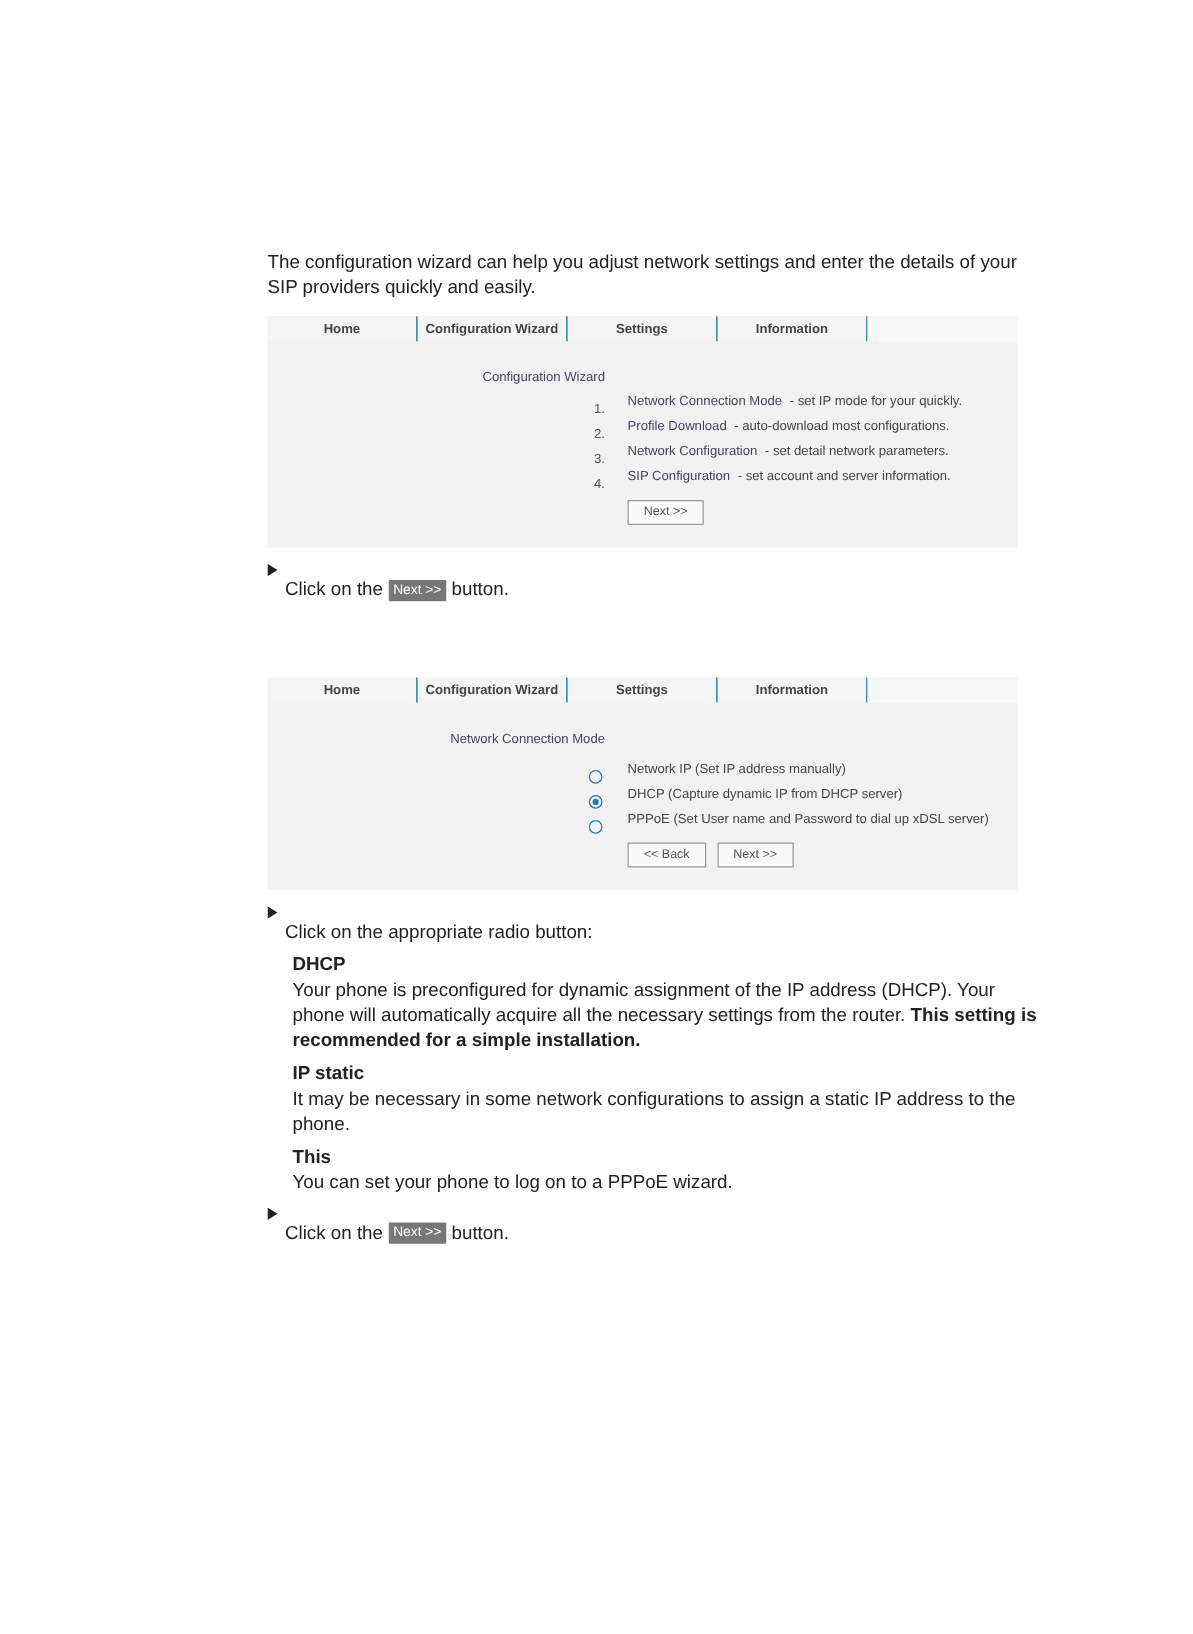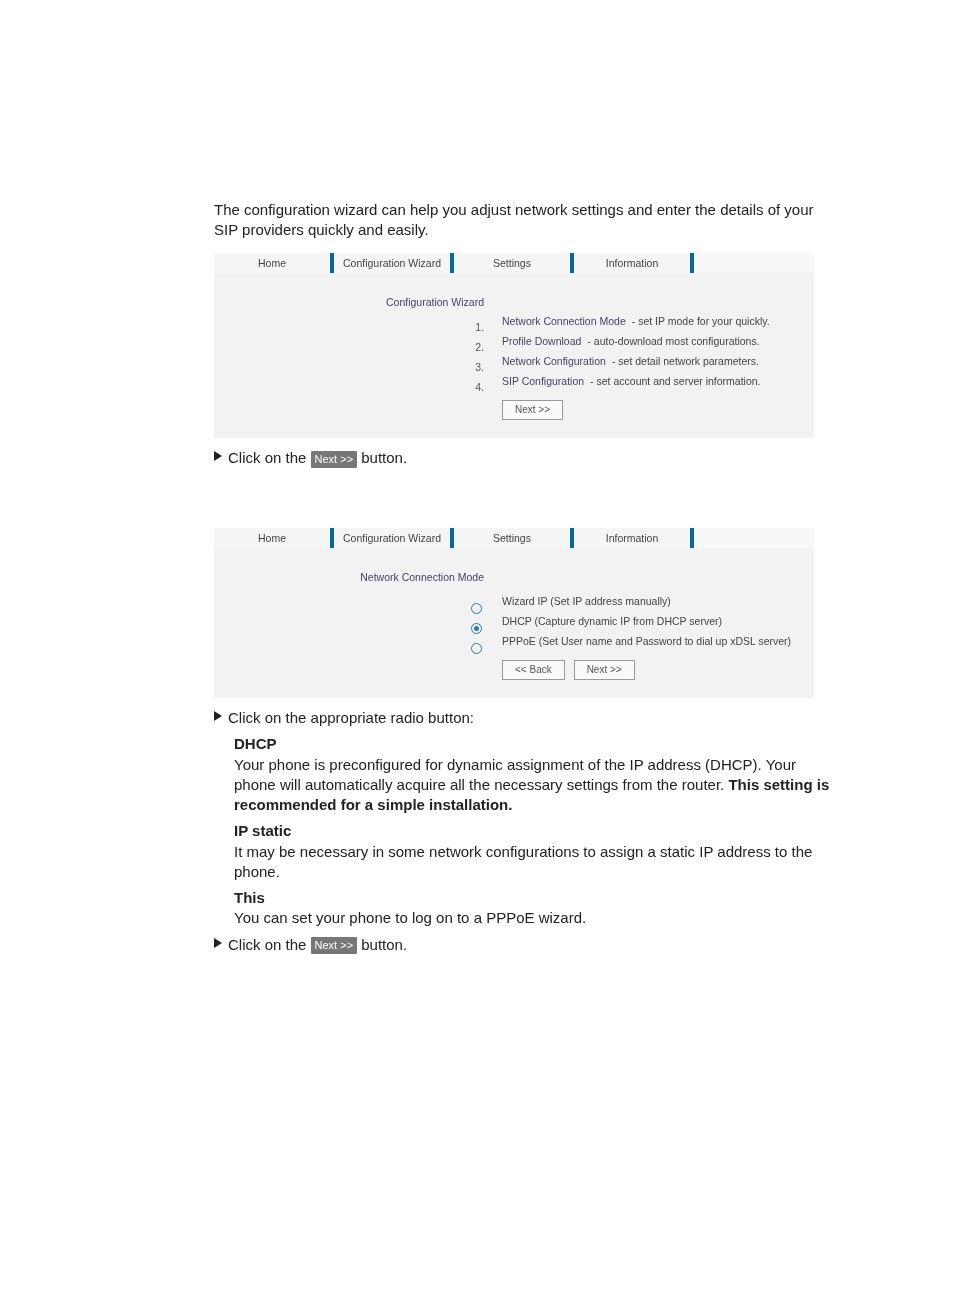--- a/index.html
+++ b/index.html
@@ -22,21 +22,22 @@
   }
   .tabs {
     display: flex;
     height: 20px;
     background: #f5f5f5;
   }
   .tab {
     flex: 0 0 120px;
     text-align: center;
     line-height: 20px;
-    border-right: 4px solid #0369a1;
+    border-right: 1px solid #0369a1;
+    font-weight: bold;
   }
   .tabspacer { flex: 1; background: #f8f8f8;}
   .shotbody {
     display: flex;
     padding: 20px 18px 18px 18px;
   }
   .leftcol {
     flex: 0 0 270px;
     text-align: right;
     padding-right: 18px;
@@ -73,21 +74,21 @@
     content:''; position:absolute; width:5px; height:5px;
     background:#2a7ab0; border-radius:50%;
     top:2px; left:2px;
   }
 
   
   .instr { margin-top: 10px; }
   .step { display:flex; align-items:flex-start; margin-bottom:4px;}
   .arrow-icon { width:14px; flex:0 0 14px; margin-top:3px;}
   .arrow-icon svg { display:block; }
-  .step .text { flex:1; line-height:1.35; }
+  .step .text { flex:1; line-height:1.35;margin-top:14px; }
   .inline-btn {
     display:inline-block;
     background:#777; color:#fff;
     font-size:11px;
     padding:1px 4px;
     border-radius:1px;
     vertical-align:middle;
   }
   .para { margin-left:20px; margin-top:6px; line-height:1.35;}
   .para strong { font-weight:bold; }
@@ -164,21 +165,21 @@
     <div class="leftcol">
       <div class="heading">Network Connection Mode</div>
       <div style="height:4px"></div>
       <div><span class="radio"></span></div>
       <div><span class="radio sel"></span></div>
       <div><span class="radio"></span></div>
     </div>
     <div class="rightcol">
       <div>&nbsp;</div>
       <div style="height:4px"></div>
-      <div>Wizard IP (Set IP address manually)</div>
+      <div>Network IP (Set IP address manually)</div>
       <div>DHCP (Capture dynamic IP from DHCP server)</div>
       <div>PPPoE (Set User name and Password to dial up xDSL server)</div>
       <div>
         <span class="btn">&lt;&lt; Back</span>
         <span class="btn">Next &gt;&gt;</span>
       </div>
     </div>
   </div>
 </div>
 

